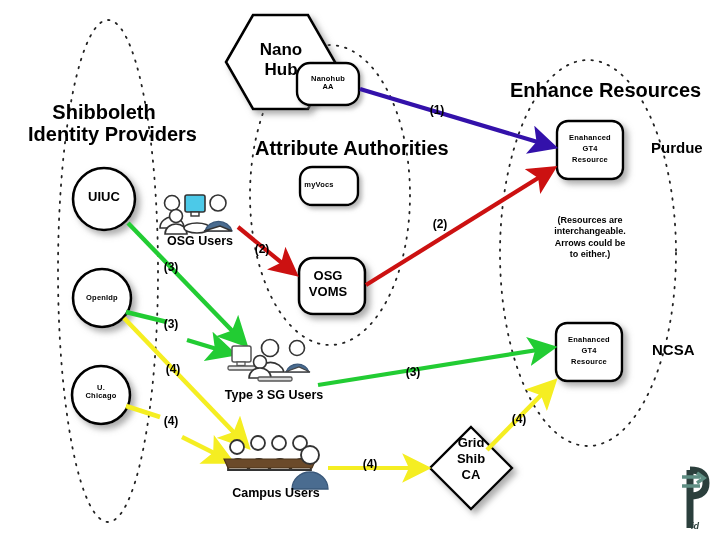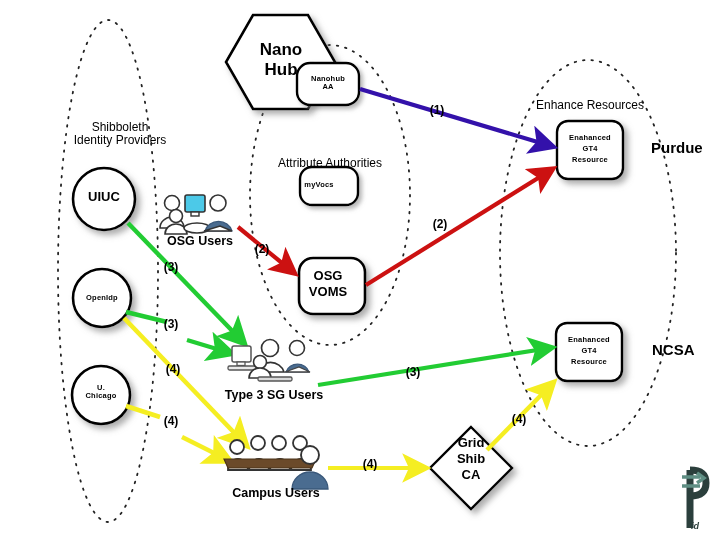--- a/index.html
+++ b/index.html
@@ -2,21 +2,21 @@
 <html><head>
 <meta charset="utf-8">
 <style>
   html,body{margin:0;padding:0;background:#fff;}
   body{width:720px;height:540px;overflow:hidden;
        font-family:"Liberation Sans","DejaVu Sans",sans-serif;color:#111;}
   #stage{position:relative;width:720px;height:540px;background:#ffffff;}
   svg.layer{position:absolute;left:0;top:0;width:720px;height:540px;}
   .lbl{position:absolute;white-space:pre;text-align:center;line-height:1.12;
        color:#000000;}
-  .group-title{font-size:12px;font-weight:400;margin-top:20px;}
+  .group-title{font-size:20px;font-weight:700;}
   .node-title{font-size:13px;font-weight:700;}
   .node-small{font-size:7.5px;font-weight:700;letter-spacing:.2px;}
   .site-name{font-size:15px;font-weight:700;padding-left:26px;}
   .user-cap{font-size:12.5px;font-weight:700;}
   .step{font-size:12px;font-weight:700;}
   .note{font-size:9px;font-weight:700;line-height:1.25;}
   .logo-txt{font-size:9px;font-weight:700;color:#2b3f3c;font-style:italic;}
 </style>
 </head>
 <body>
@@ -163,21 +163,21 @@
     </g>
 
     <g>
       <path d="M690,470 L690,528" stroke="#2b3f3c" stroke-width="7" fill="none"></path>
       <path d="M690,470 q16,0 16,13 q0,13 -16,13" stroke="#2b3f3c" stroke-width="7" fill="none"></path>
       <path d="M682,477 L700,477 M682,486 L700,486" stroke="#5f8f84" stroke-width="3.4"></path>
       <path d="M697,473 l7,5 l-7,5" stroke="#5f8f84" stroke-width="3.4" fill="none"></path>
     </g>
   </svg>
 
-  <div class="lbl group-title" style="left:44px;top:101px;width:152px;">Shibboleth
+  <div class="lbl group-title" style="left:28px;top:101px;width:152px;">Shibboleth
 Identity Providers</div>
   <div class="lbl group-title" style="left:255px;top:137px;width:150px;">Attribute Authorities</div>
   <div class="lbl group-title" style="left:510px;top:79px;width:160px;">Enhance Resources</div>
 
   <div class="lbl node-title" style="left:74px;top:190px;width:60px;">UIUC</div>
   <div class="lbl node-small" style="left:72px;top:294px;width:60px;">OpenIdp</div>
   <div class="lbl node-small" style="left:71px;top:384px;width:60px;">U.
 Chicago</div>
 
   <div class="lbl" style="left:239px;top:40px;width:84px;font-size:17px;font-weight:700;line-height:1.15;">Nano
@@ -191,20 +191,24 @@
   <div class="lbl node-small" style="left:560px;top:133px;width:60px;line-height:1.45;">Enahanced
 GT4
 Resource</div>
   <div class="lbl site-name" style="left:625px;top:140px;width:70px;text-align:left;">Purdue</div>
 
   <div class="lbl node-small" style="left:559px;top:335px;width:60px;line-height:1.45;">Enahanced
 GT4
 Resource</div>
   <div class="lbl site-name" style="left:626px;top:342px;width:70px;text-align:left;">NCSA</div>
 
+  <div class="lbl note" style="left:534px;top:215px;width:112px;">(Resources are
+interchangeable.
+Arrows could be
+to either.)</div>
 
   <div class="lbl" style="left:441px;top:435px;width:60px;font-size:13px;font-weight:700;line-height:1.22;">Grid
 Shib
 CA</div>
 
   <div class="lbl user-cap" style="left:152px;top:234px;width:96px;">OSG Users</div>
   <div class="lbl user-cap" style="left:206px;top:388px;width:136px;">Type 3 SG Users</div>
   <div class="lbl user-cap" style="left:213px;top:486px;width:126px;">Campus Users</div>
 
   <div class="lbl step" style="left:424px;top:104px;width:26px;">(1)</div>

